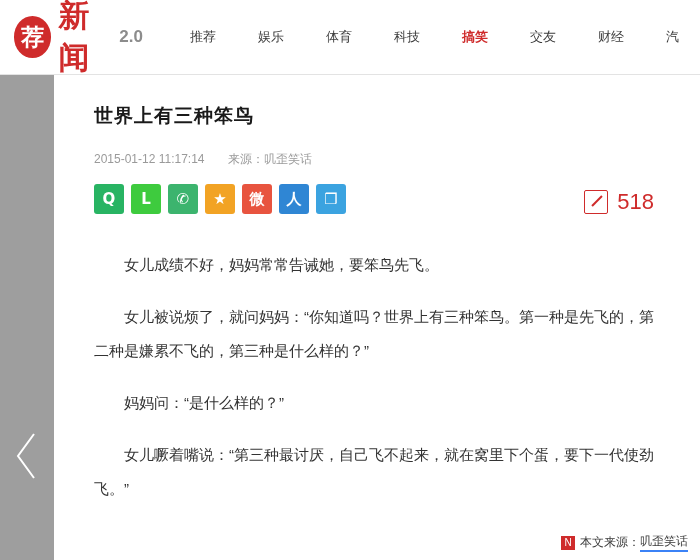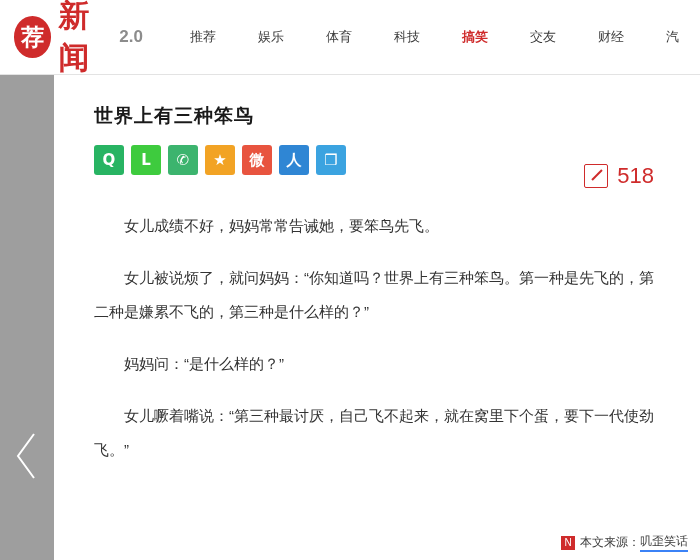--- a/index.html
+++ b/index.html
@@ -148,21 +148,21 @@
     font-size: 15px;
     line-height: 30px;
     text-align: center;
     cursor: pointer;
     font-family: "DejaVu Sans", sans-serif;
     font-weight: bold;
   }
   .comment-box {
     position: absolute;
     right: 46px;
-    top: 16px;
+    top: 3px;
     display: flex;
     align-items: center;
     height: 30px;
   }
   .comment-icon {
     width: 22px;
     height: 22px;
     border: 1.6px solid #cf2b2b;
     border-radius: 2px;
     position: relative;
@@ -240,20 +240,24 @@
     <div class="rail-arrow">
       <svg width="26" height="52" viewBox="0 0 26 52">
         <polyline points="20,4 4,26 20,48" fill="none" stroke="#ffffff" stroke-width="2"></polyline>
       </svg>
     </div>
   </div>
 
   <div class="article">
     <h1 class="title">世界上有三种笨鸟</h1>
 
+    <div class="meta">
+      <span>2015-01-12 11:17:14</span>
+      <span class="source">来源：叽歪笑话</span>
+    </div>
 
     <div class="share-row">
       <div class="sbtn" style="background:#28b463">Q</div>
       <div class="sbtn" style="background:#3ecb3e">L</div>
       <div class="sbtn" style="background:#3cb46e">✆</div>
       <div class="sbtn" style="background:#f2a324">★</div>
       <div class="sbtn" style="background:#e8543f">微</div>
       <div class="sbtn" style="background:#2f86d4">人</div>
       <div class="sbtn" style="background:#3ba3e0">❒</div>
 

